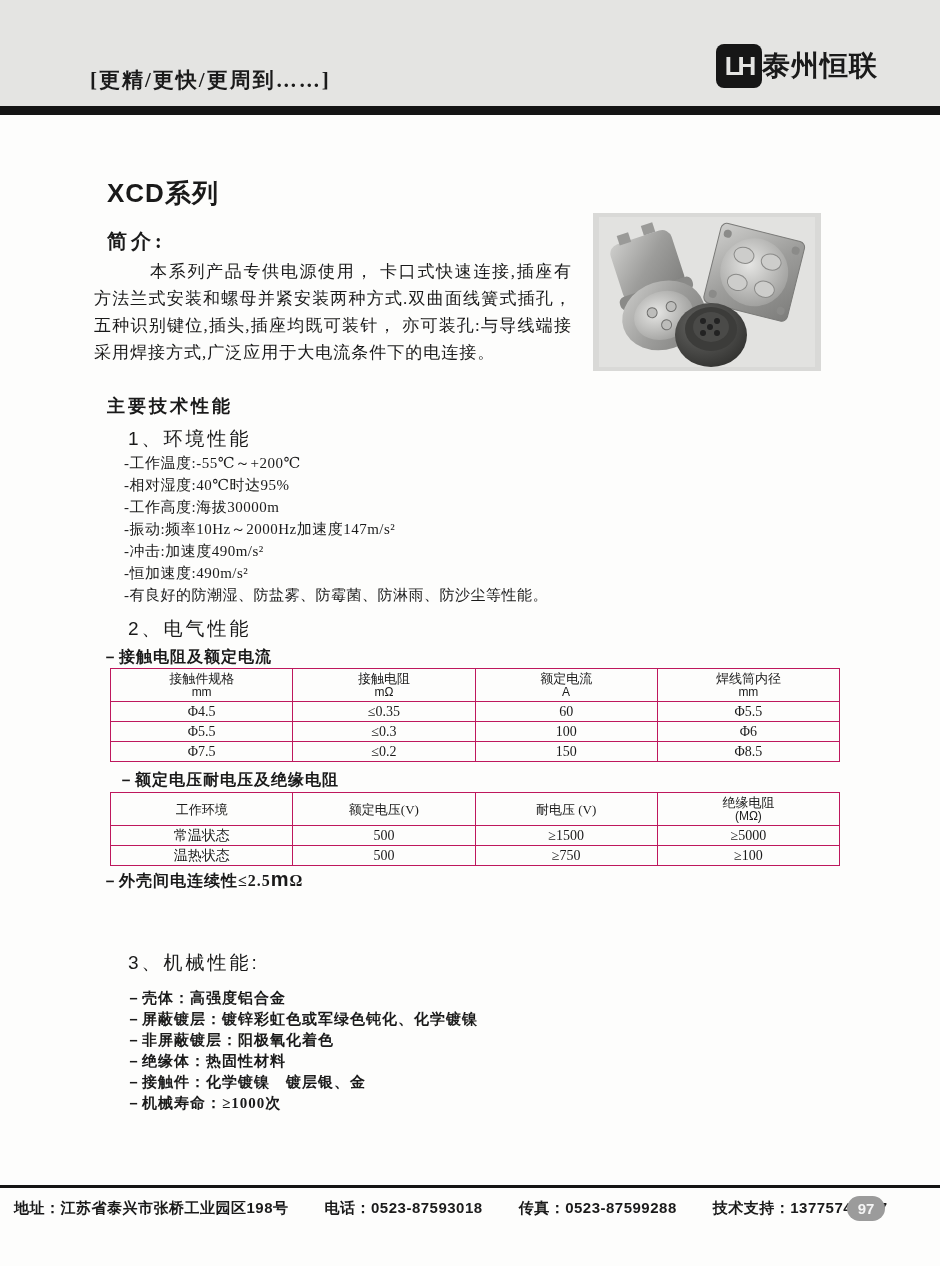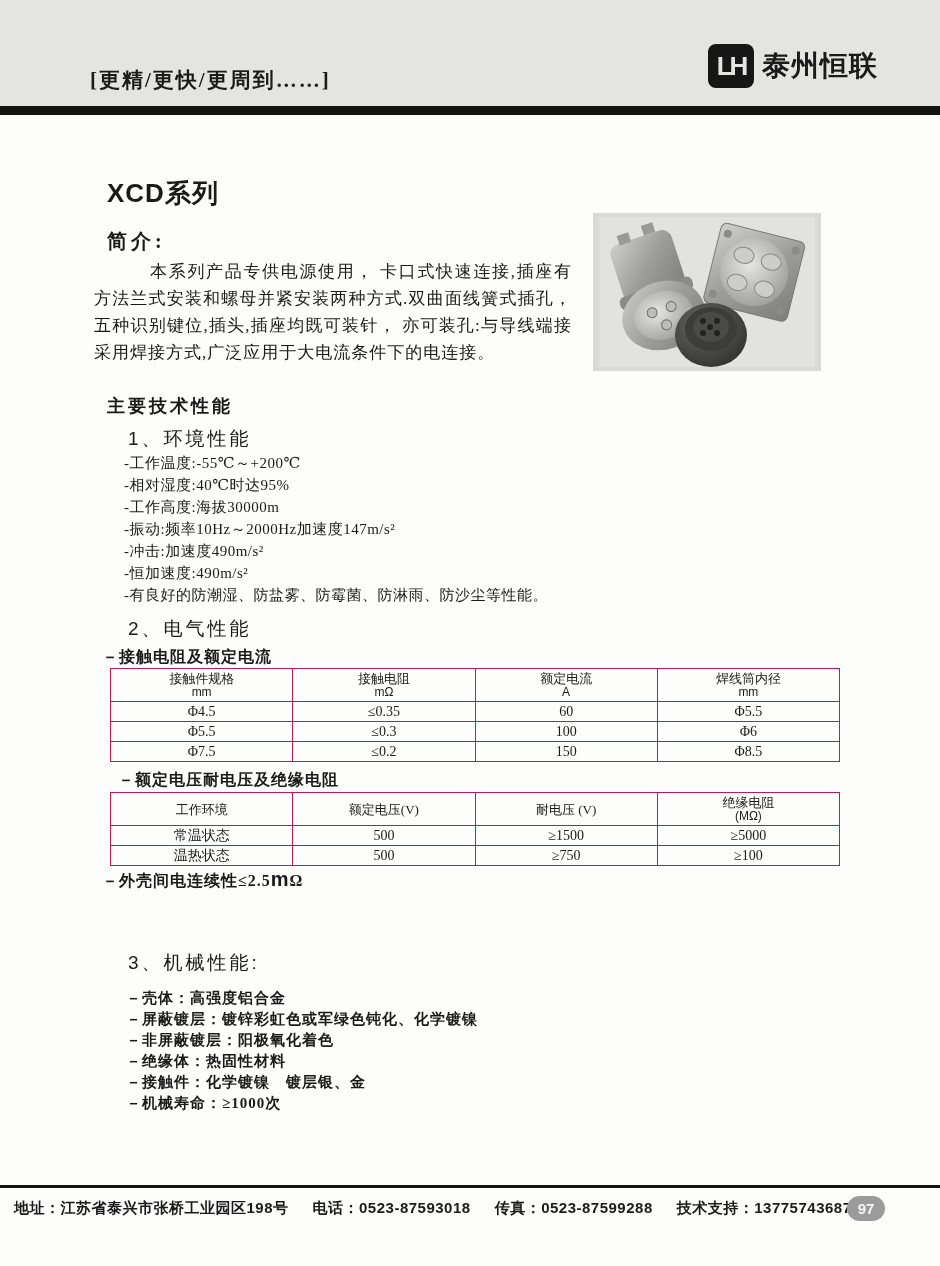--- a/index.html
+++ b/index.html
@@ -12,21 +12,21 @@
     overflow:hidden;
     padding-left:44px;
   }
   
   .header-band{position:absolute;left:0;top:0;width:940px;height:106px;background:#e4e4e2;}
   .slogan{
     position:absolute;left:90px;top:66px;
     font-size:21px;font-weight:bold;letter-spacing:2px;
     font-family:"Liberation Serif","DejaVu Serif",serif;
   }
-  .brand{position:absolute;right:62px;top:44px;display:flex;align-items:center;gap:8px;}
+  .brand{position:absolute;right:62px;top:44px;display:flex;align-items:center;gap:0;}
   .logo-mark{
     width:46px;height:44px;background:#161616;border-radius:8px;
     display:flex;align-items:center;justify-content:center;
     color:#e4e4e2;font-family:"Liberation Sans","DejaVu Sans",sans-serif;
     font-weight:bold;font-size:26px;letter-spacing:-3px;
   }
   .brand-name{
     font-size:28px;font-weight:bold;letter-spacing:1px;
     font-family:"Liberation Sans","DejaVu Sans",sans-serif;
   }
@@ -94,21 +94,21 @@
   .note{
     position:absolute;left:102px;top:868px;
     font-size:16px;font-weight:bold;letter-spacing:1px;
   }
   .note .big-m{font-size:20px;font-family:"Liberation Sans","DejaVu Sans",sans-serif;}
 
   
   .footer-rule{position:absolute;left:0;top:1185px;width:940px;height:3px;background:#141414;}
   .footer{
     position:absolute;left:14px;top:1199px;
-    display:flex;gap:24px;
+    display:flex;gap:36px;
     font-size:15px;font-weight:bold;letter-spacing:0.5px;
     font-family:"Liberation Sans","DejaVu Sans",sans-serif;
   }
   .page-badge{
     position:absolute;left:847px;top:1196px;width:38px;height:25px;
     background:#9b9b9b;border-radius:13px;
     color:#f5f5f5;font-size:15px;font-weight:bold;
     display:flex;align-items:center;justify-content:center;
     font-family:"Liberation Sans","DejaVu Sans",sans-serif;
   }

